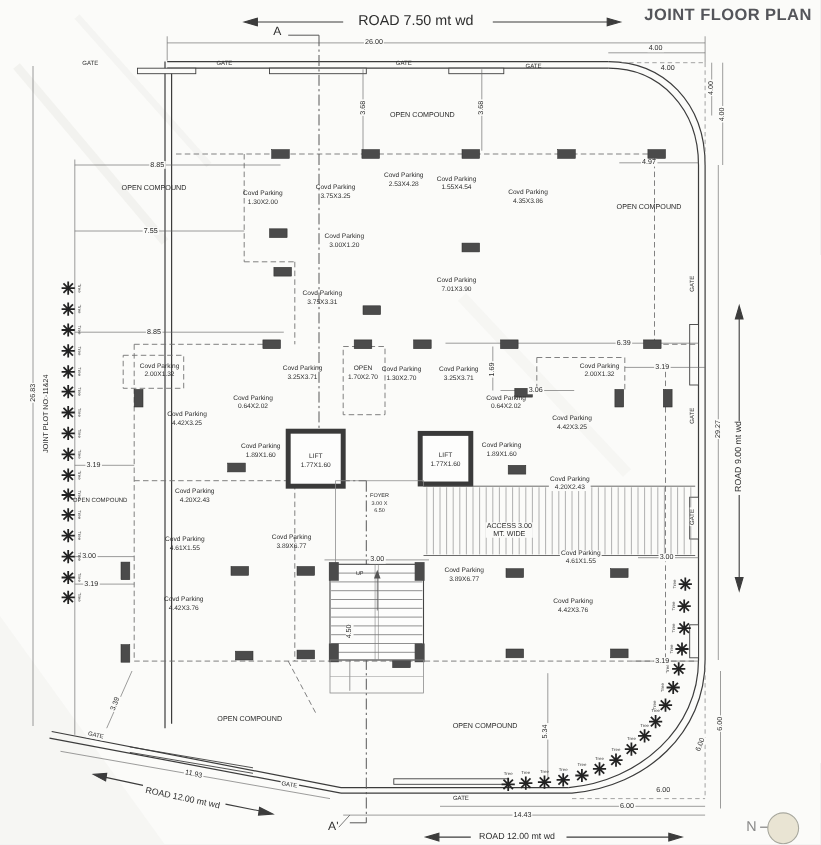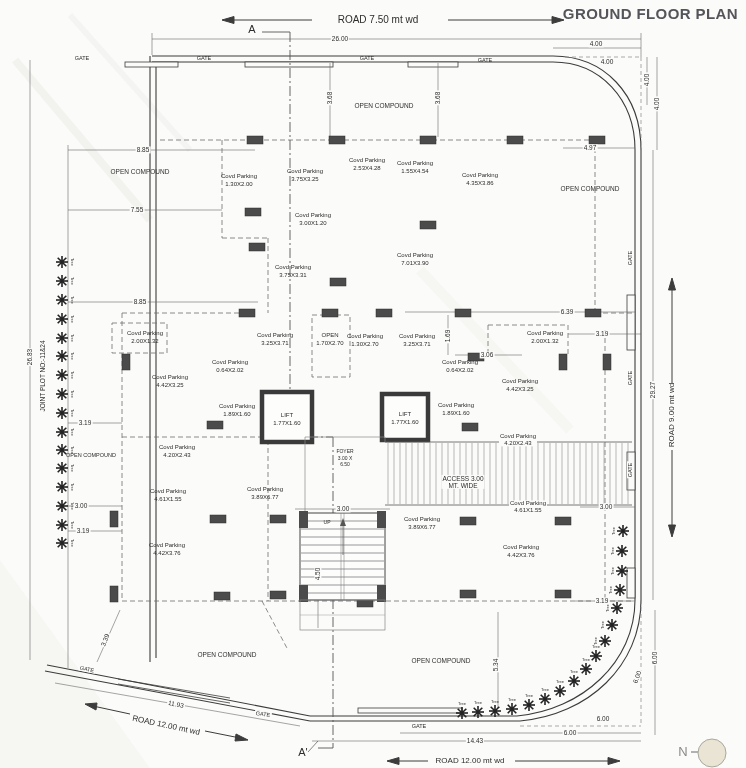--- a/index.html
+++ b/index.html
@@ -13,21 +13,21 @@
        color:#54555a;letter-spacing:.4px;z-index:6;}
   .tree{position:absolute;width:0;height:0;z-index:4;}
   .tree svg{position:absolute;left:0;top:0;transform:translate(-50%,-50%);}
   .treelbl{position:absolute;font-size:4px;color:#333;white-space:nowrap;transform-origin:center;}
 </style>
 </head>
 <body>
 
 <div id="plan">
 
-  <div id="page-title">GROUND FLOOR PLAN</div>
+  <div id="page-title">JOINT FLOOR PLAN</div>
 
   <svg id="linework" width="746" height="768" viewBox="0 0 746 768">
 
     <g>
       <polygon points="0,560 0,768 150,768" fill="#f4f4f1" opacity="0.7"></polygon>
       <path d="M15 60 L150 220" stroke="#ecece8" stroke-width="8" opacity="0.6" fill="none"></path>
       <path d="M70 15 L190 150" stroke="#f0f0ec" stroke-width="6" opacity="0.6" fill="none"></path>
       <path d="M420 270 L570 430" stroke="#f1f1ed" stroke-width="10" opacity="0.5" fill="none"></path>
     </g>
 
@@ -269,21 +269,21 @@
         </g>
     </g>
 
     <g>
       <path d="M691 752 H710" stroke="#999" stroke-width="1.5" fill="none"></path>
       <circle cx="712" cy="753" r="14" fill="#e9e4d3" stroke="#a8a89e" stroke-width="1"></circle>
     </g>
   </svg>
 
   <div id="labels">
-      <div class="lbl" style="left: 378px; top: 19px; font-size: 10px; transform: translate(-50%, -50%) rotate(0deg);">ROAD 7.50 mt wd</div>
+      <div class="lbl" style="left: 378px; top: 19px; font-size: 13px; transform: translate(-50%, -50%) rotate(0deg);">ROAD 7.50 mt wd</div>
       <div class="lbl bg" style="left: 340px; top: 39px; font-size: 6.5px; transform: translate(-50%, -50%) rotate(0deg);">26.00</div>
       <div class="lbl" style="left: 252px; top: 29px; font-size: 11px; transform: translate(-50%, -50%) rotate(0deg);">A</div>
       <div class="lbl" style="left: 82px; top: 59px; font-size: 5.5px; transform: translate(-50%, -50%) rotate(0deg);">GATE</div>
       <div class="lbl" style="left: 204px; top: 59px; font-size: 5.5px; transform: translate(-50%, -50%) rotate(0deg);">GATE</div>
       <div class="lbl" style="left: 367px; top: 59px; font-size: 5.5px; transform: translate(-50%, -50%) rotate(0deg);">GATE</div>
       <div class="lbl" style="left: 485px; top: 61px; font-size: 5.5px; transform: translate(-50%, -50%) rotate(0deg);">GATE</div>
       <div class="lbl bg" style="left: 596px; top: 44px; font-size: 6.5px; transform: translate(-50%, -50%) rotate(0deg);">4.00</div>
       <div class="lbl bg" style="left: 607px; top: 62px; font-size: 6.5px; transform: translate(-50%, -50%) rotate(0deg);">4.00</div>
       <div class="lbl bg" style="left: 647px; top: 80px; font-size: 6.5px; transform: translate(-50%, -50%) rotate(-90deg);">4.00</div>
       <div class="lbl bg" style="left: 657px; top: 104px; font-size: 6.5px; transform: translate(-50%, -50%) rotate(-90deg);">4.00</div>

